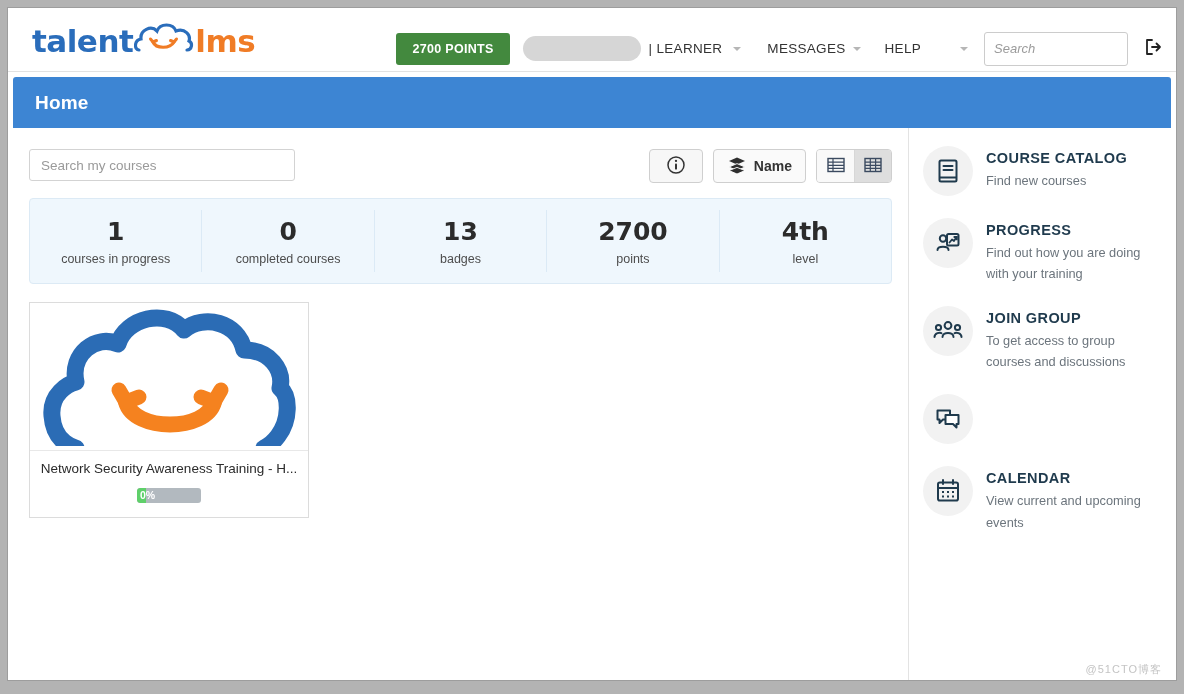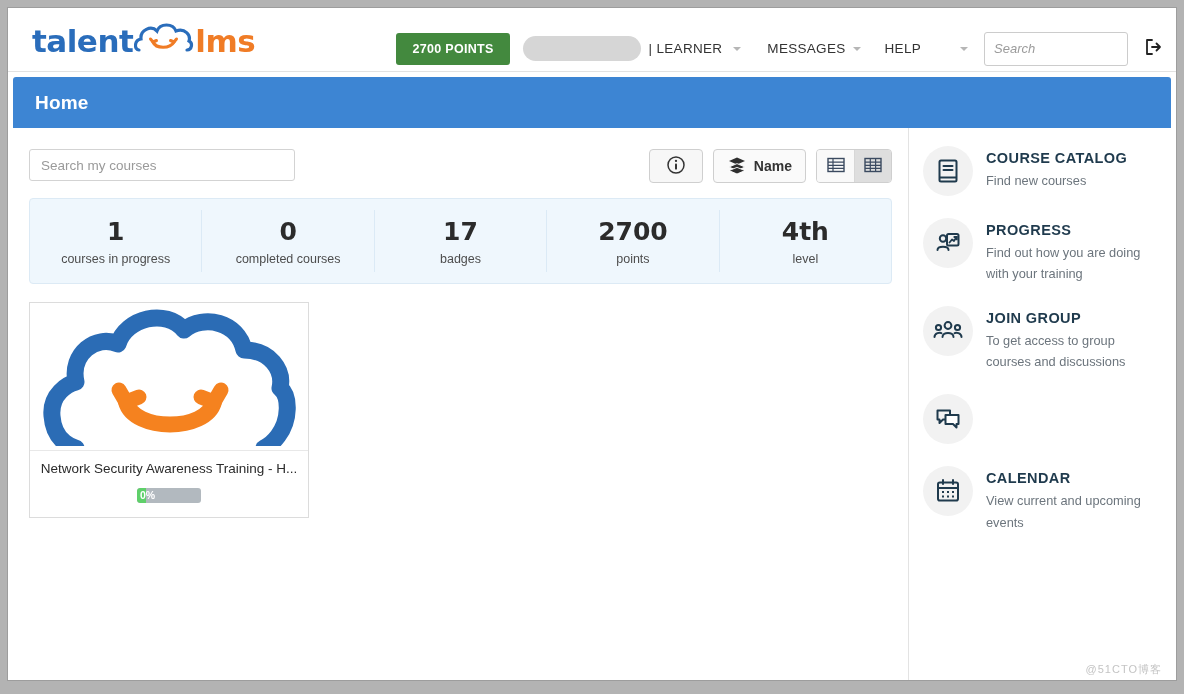--- a/index.html
+++ b/index.html
@@ -497,21 +497,21 @@
       <div class="stats-bar">
         <div class="stat-cell">
           <div class="stat-value">1</div>
           <div class="stat-label">courses in progress</div>
         </div>
         <div class="stat-cell">
           <div class="stat-value">0</div>
           <div class="stat-label">completed courses</div>
         </div>
         <div class="stat-cell">
-          <div class="stat-value">17</div>
+          <div class="stat-value">13</div>
           <div class="stat-label">badges</div>
         </div>
         <div class="stat-cell">
           <div class="stat-value">2700</div>
           <div class="stat-label">points</div>
         </div>
         <div class="stat-cell">
           <div class="stat-value">4th</div>
           <div class="stat-label">level</div>
         </div>

